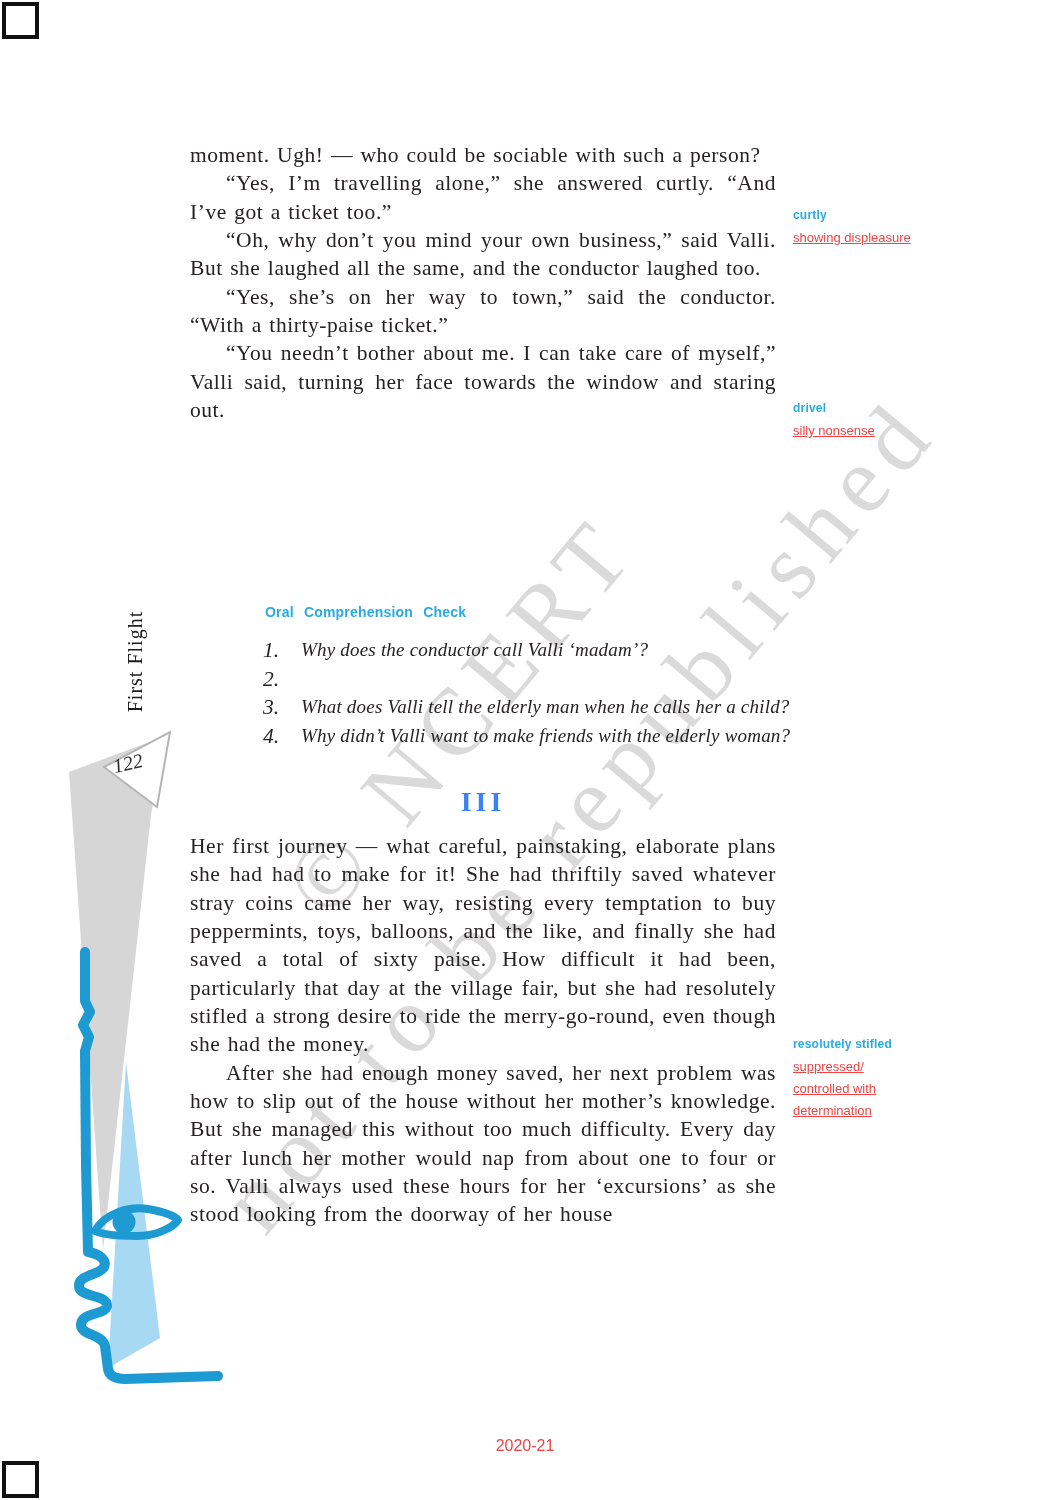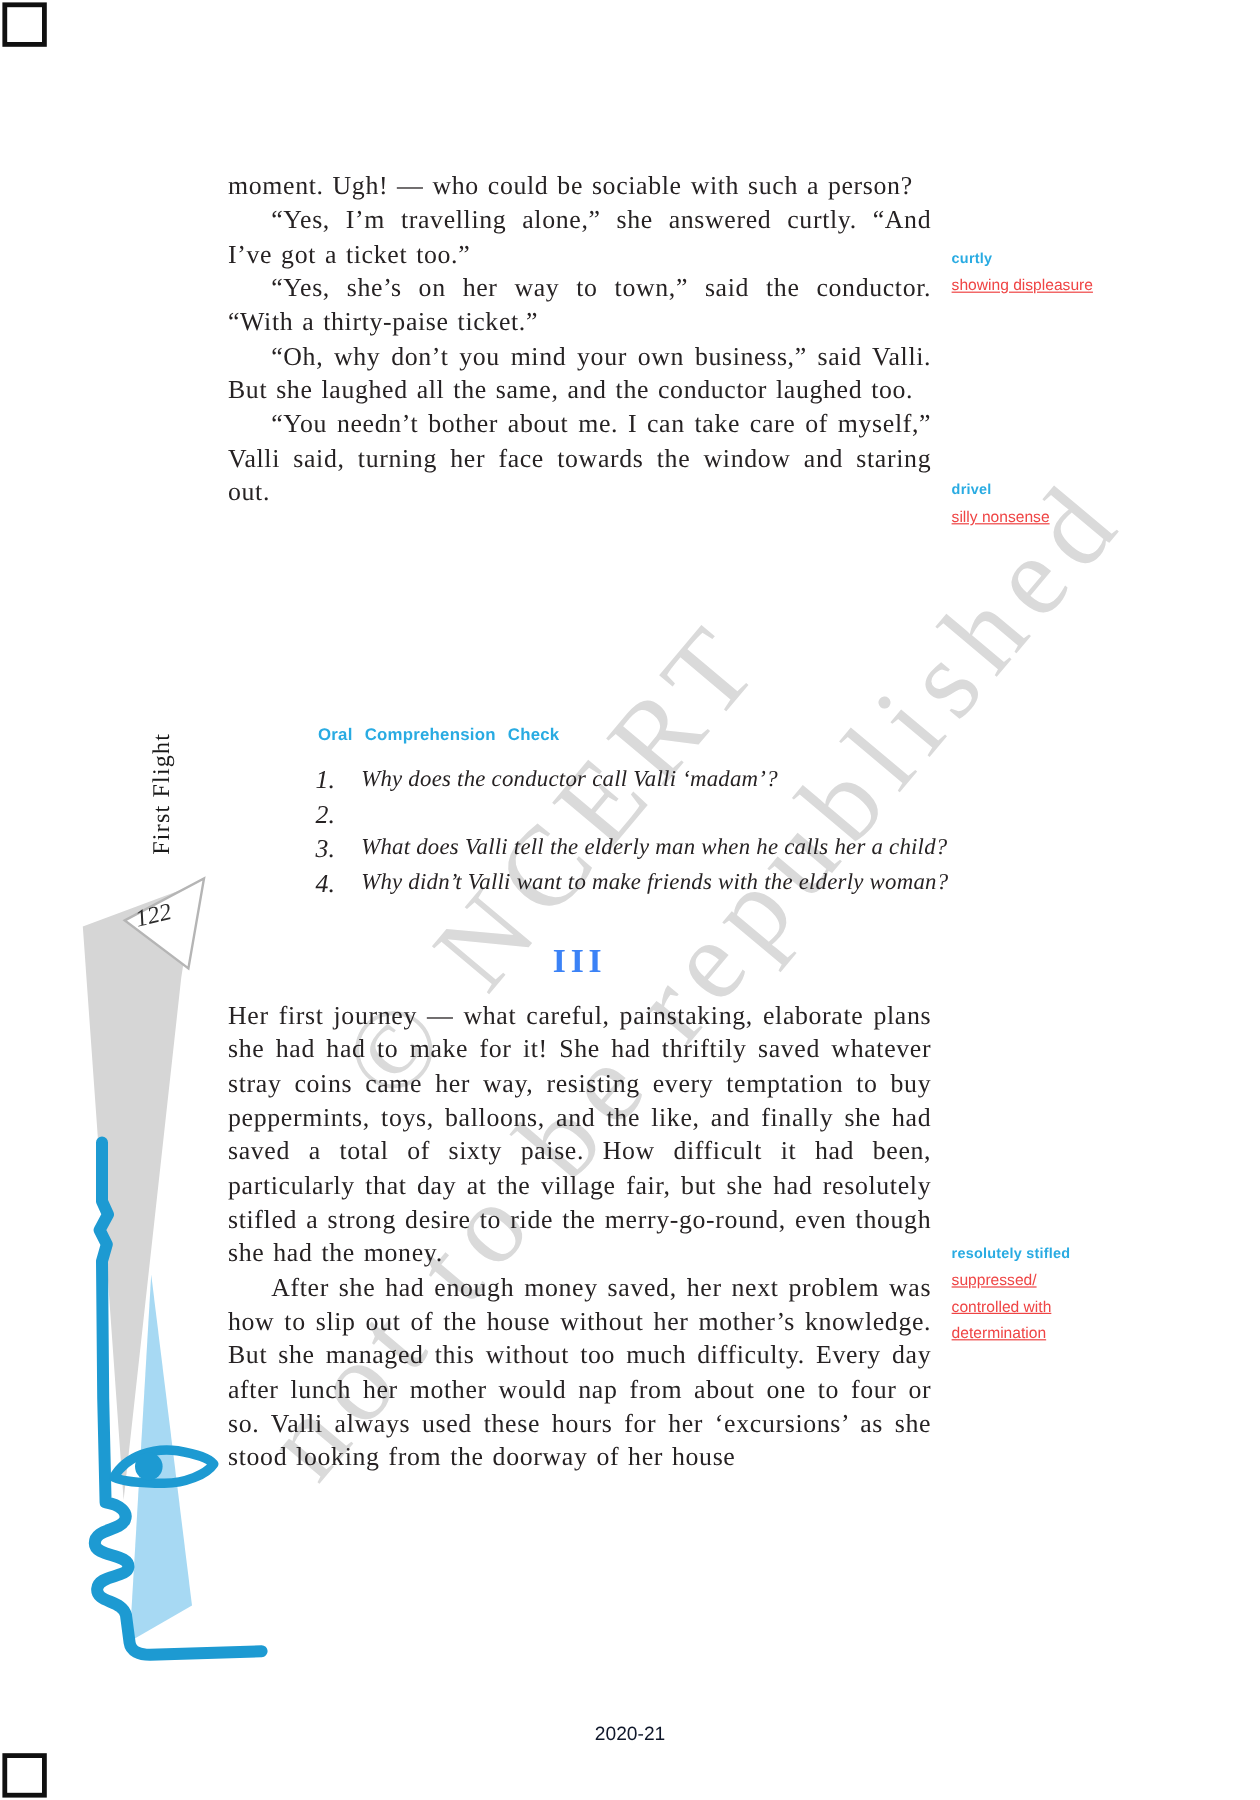--- a/index.html
+++ b/index.html
@@ -96,21 +96,21 @@
     text-decoration:underline;
   }
   .note-curtly{top:204px;}
   .note-drivel{top:397px;}
   .note-thriftily{top:901px;}
   .note-resolutely{top:1033px;}
 
   .footer{
     position:absolute;left:0;top:1437px;width:1050px;
     text-align:center;font-family:"Liberation Sans", sans-serif;
-    font-size:16px;color:#0f172a;z-index:2;
+    font-size:16px;color:#ef4444;z-index:2;
   }
 </style>
 </head>
 <body>
 
 <div class="page">
 
   <div class="crop-square crop-tl"></div>
   <div class="crop-square crop-bl"></div>
 
@@ -131,22 +131,22 @@
              C127,514 109,521 92,521 C76,521 58,520 50,516 Z" fill="none" stroke="#1d9ad2" stroke-width="8" stroke-linejoin="round"></path>
     <circle cx="79" cy="507" r="11.5" fill="#1d9ad2"></circle>
   </svg>
 
   <div class="book-title">First Flight</div>
   <div class="page-number">122</div>
 
   <div class="main-col story-top">
     <p class="para">moment. Ugh! — who could be sociable with such a person?</p>
     <p class="para indent">“Yes, I’m travelling alone,” she answered curtly. “And I’ve got a ticket too.”</p>
+    <p class="para indent">“Oh, why don’t you mind your own business,” said Valli. But she laughed all the same, and the conductor laughed too.</p>
     <p class="para indent">“Yes, she’s on her way to town,” said the conductor. “With a thirty-paise ticket.”</p>
-    <p class="para indent">“Oh, why don’t you mind your own business,” said Valli. But she laughed all the same, and the conductor laughed too.</p>
     <p class="para indent">“You needn’t bother about me. I can take care of myself,” Valli said, turning her face towards the window and staring out.</p>
   </div>
 
   <div class="occ-block">
     <h3 class="occ-heading">Oral Comprehension Check</h3>
     <div class="q-row">
       <span class="q-num">1.</span>
       <span class="q-text">Why does the conductor call Valli ‘madam’?</span>
     </div>
     <div class="q-row">

